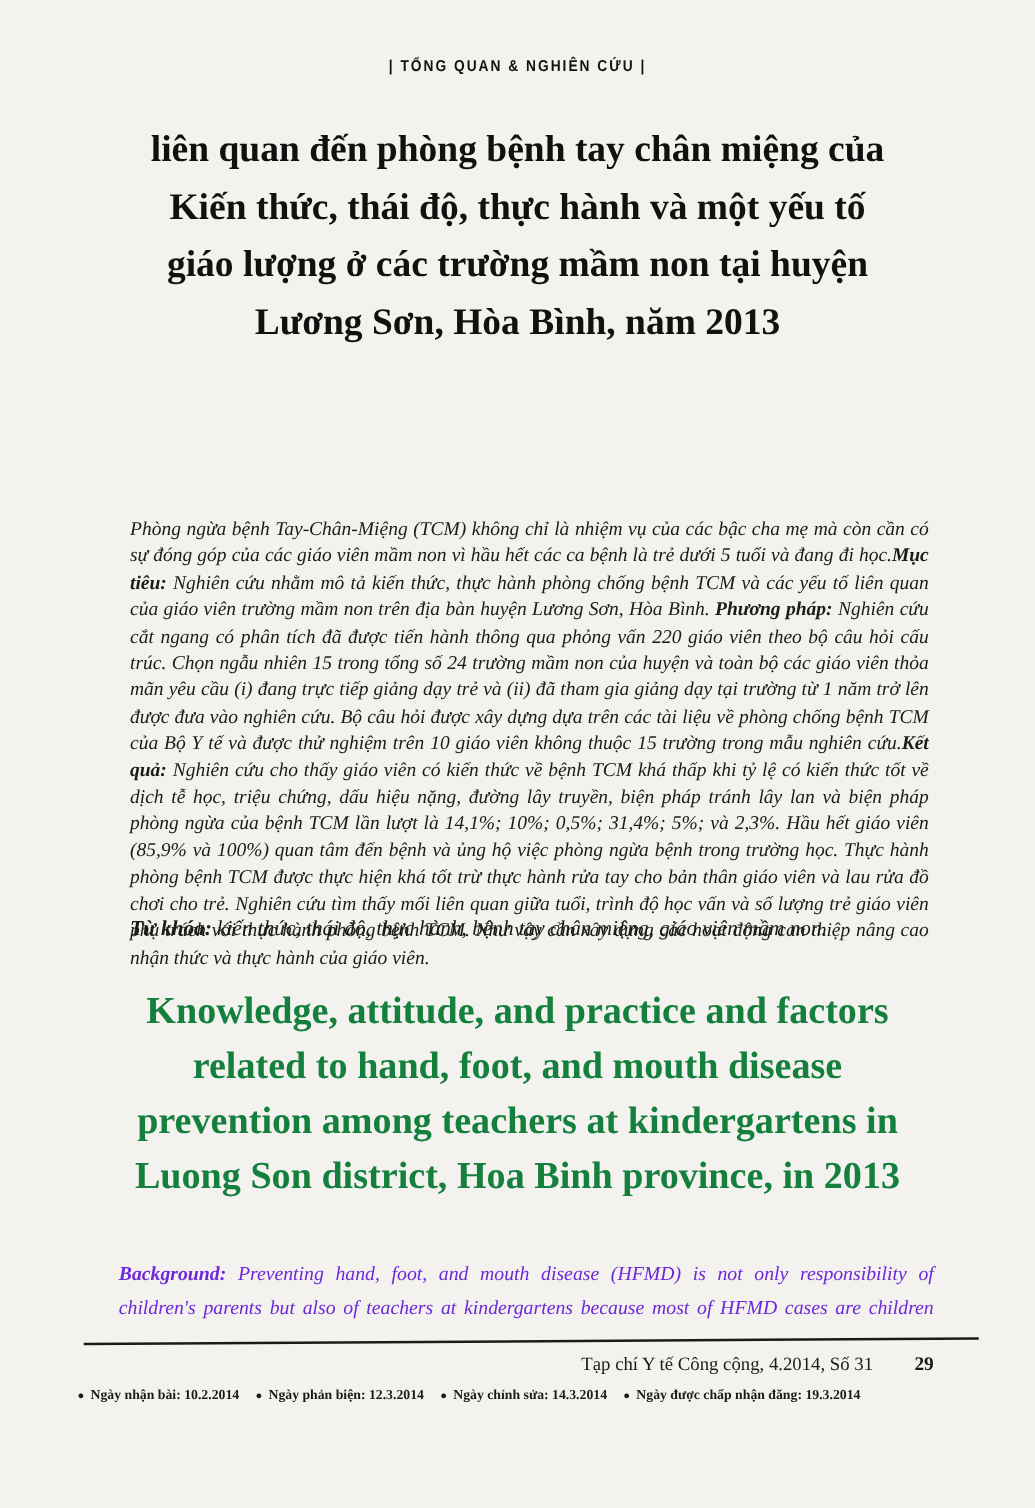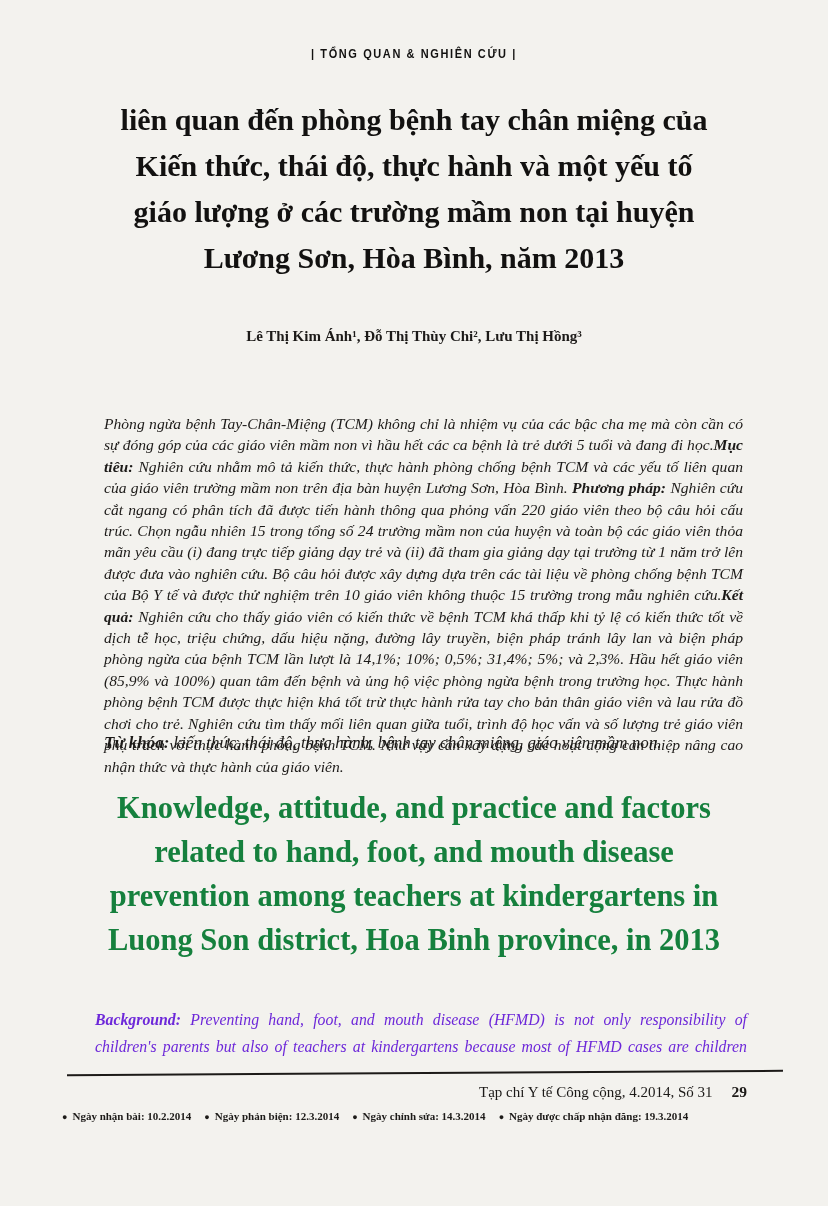--- a/index.html
+++ b/index.html
@@ -69,21 +69,21 @@
   }
 
   .footer-rule{
     position:absolute;top:1072px;left:67px;width:716px;height:0;
     border-top:2.5px solid #1c1a18;
     transform:rotate(-0.35deg);
   }
 
   .footer-line{
     position:absolute;top:1083px;right:81px;
-    display:flex;align-items:baseline;gap:19px;
+    display:flex;align-items:baseline;gap:33px;
     font-size:15px;color:#1c1a18;
   }
   .footer-line .page-number{font-weight:bold;font-size:15.5px;font-family:Liberation Serif, serif;}
 
   .dates-line{
     position:absolute;top:1110px;left:62px;width:720px;
     display:flex;align-items:baseline;gap:13px;
     font-size:11px;font-weight:600;color:#1c1a18;
     white-space:nowrap;
   }
@@ -97,21 +97,20 @@
 
   <div class="journal-header">| TỔNG QUAN &amp; NGHIÊN CỨU |</div>
 
   <div class="title-vi">
     <div class="t-line">liên quan đến phòng bệnh tay chân miệng của</div>
     <div class="t-line">Kiến thức, thái độ, thực hành và một yếu tố</div>
     <div class="t-line">giáo lượng ở các trường mầm non tại huyện</div>
     <div class="t-line">Lương Sơn, Hòa Bình, năm 2013</div>
   </div>
 
-  <div class="authors-vi">Lê Thị Kim Ánh¹, Đỗ Thị Thùy Chi², Lưu Thị Hồng³</div>
 
   <div class="abstract"><span>Phòng ngừa bệnh Tay-Chân-Miệng (TCM) không chỉ là nhiệm vụ của các bậc cha mẹ mà còn cần có sự đóng góp của các giáo viên mầm non vì hầu hết các ca bệnh là trẻ dưới 5 tuổi và đang đi học.</span><span class="b">Mục tiêu:</span><span> Nghiên cứu nhằm mô tả kiến thức, thực hành phòng chống bệnh TCM và các yếu tố liên quan của giáo viên trường mầm non trên địa bàn huyện Lương Sơn, Hòa Bình. </span><span class="b">Phương pháp:</span><span> Nghiên cứu cắt ngang có phân tích đã được tiến hành thông qua phỏng vấn 220 giáo viên theo bộ câu hỏi cấu trúc. Chọn ngẫu nhiên 15 trong tổng số 24 trường mầm non của huyện và toàn bộ các giáo viên thỏa mãn yêu cầu (i) đang trực tiếp giảng dạy trẻ và (ii) đã tham gia giảng dạy tại trường từ 1 năm trở lên được đưa vào nghiên cứu. Bộ câu hỏi được xây dựng dựa trên các tài liệu về phòng chống bệnh TCM của Bộ Y tế và được thử nghiệm trên 10 giáo viên không thuộc 15 trường trong mẫu nghiên cứu.</span><span class="b">Kết quả:</span><span> Nghiên cứu cho thấy giáo viên có kiến thức về bệnh TCM khá thấp khi tỷ lệ có kiến thức tốt về dịch tễ học, triệu chứng, dấu hiệu nặng, đường lây truyền, biện pháp tránh lây lan và biện pháp phòng ngừa của bệnh TCM lần lượt là 14,1%; 10%; 0,5%; 31,4%; 5%; và 2,3%. Hầu hết giáo viên (85,9% và 100%) quan tâm đến bệnh và ủng hộ việc phòng ngừa bệnh trong trường học. Thực hành phòng bệnh TCM được thực hiện khá tốt trừ thực hành rửa tay cho bản thân giáo viên và lau rửa đồ chơi cho trẻ. Nghiên cứu tìm thấy mối liên quan giữa tuổi, trình độ học vấn và số lượng trẻ giáo viên phụ trách với thực hành phòng bệnh TCM. Như vậy cần xây dựng các hoạt động can thiệp nâng cao nhận thức và thực hành của giáo viên.</span></div>
 
   <div class="keywords"><span class="b">Từ khóa:</span><span> kiến thức, thái độ, thực hành, bệnh tay chân miệng, giáo viên mầm non.</span></div>
 
   <div class="title-en">
     <div class="t-line">Knowledge, attitude, and practice and factors</div>
     <div class="t-line">related to hand, foot, and mouth disease</div>
     <div class="t-line">prevention among teachers at kindergartens in</div>
     <div class="t-line">Luong Son district, Hoa Binh province, in 2013</div>

